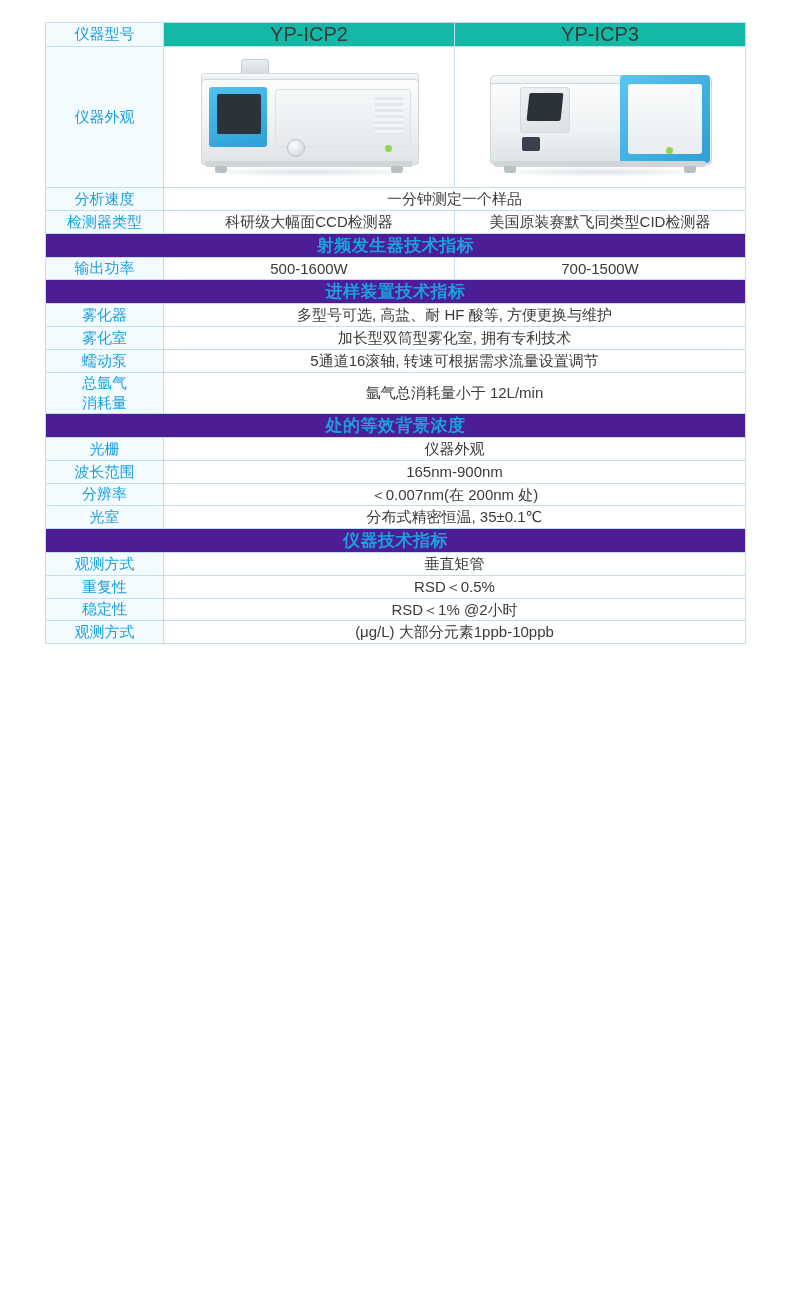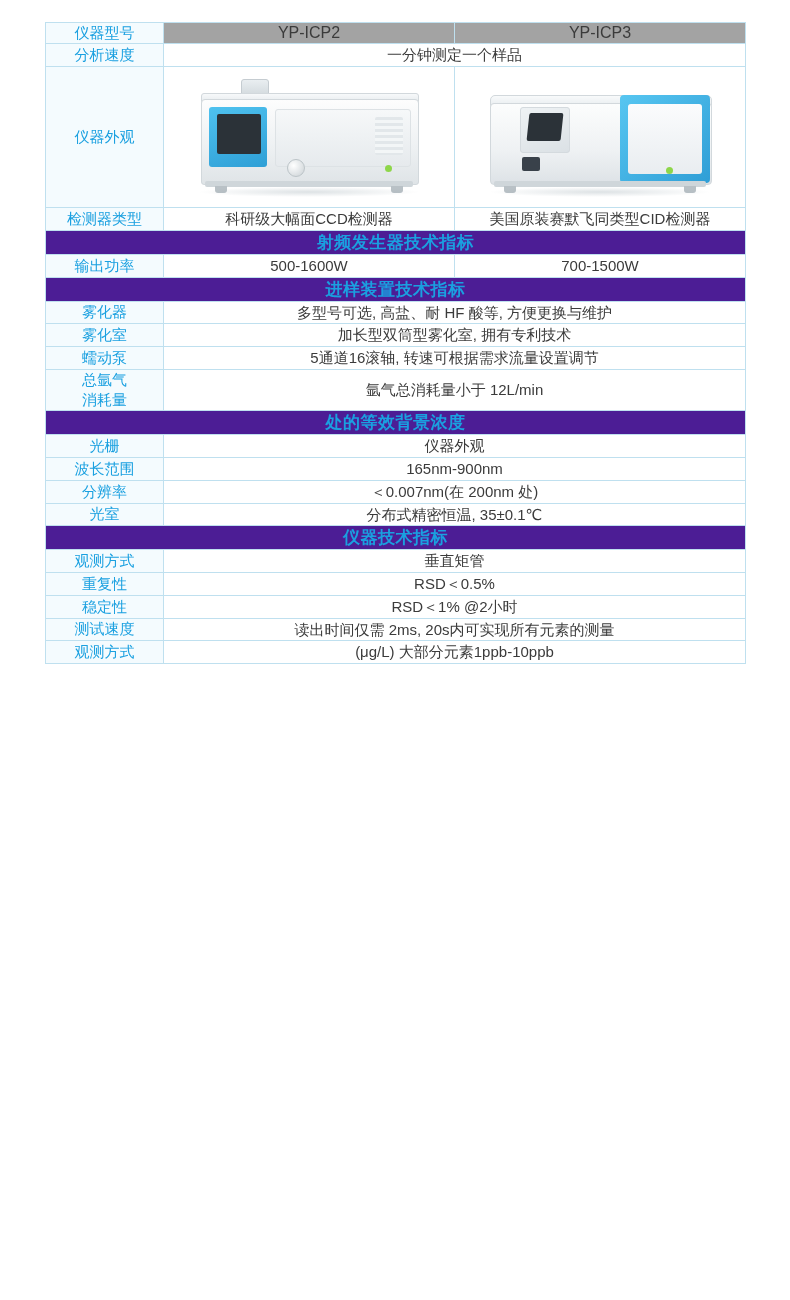--- a/index.html
+++ b/index.html
@@ -45,22 +45,22 @@
     padding: 10px 4px;
   }
   .val-cell {
     color: #3b3b3b;
     font-size: 15px;
     padding: 12px 8px;
     line-height: 1.45;
   }
   .head-cell {
     color: #3b3b3b;
-    font-size: 16px;
-    background: #a3a3a3;
+    font-size: 20px;
+    background: #14b8a6;
     padding: 14px 8px;
   }
   .section-cell {
     color: #1aa0e0;
     background: #4c1d95;
     font-size: 17px;
     font-weight: bold;
     padding: 13px 8px;
     letter-spacing: 0.5px;
   }
@@ -298,25 +298,20 @@
       <col class="col-label">
       <col class="col-a">
       <col class="col-b">
     </colgroup>
     <tbody>
 
       <tr>
         <td class="label-cell">仪器型号</td>
         <td class="head-cell">YP-ICP2</td>
         <td class="head-cell">YP-ICP3</td>
-      </tr>
-
-      <tr>
-        <td class="label-cell">分析速度</td>
-        <td class="val-cell" colspan="2">一分钟测定一个样品</td>
       </tr>
 
       <tr>
         <td class="label-cell">仪器外观</td>
         <td class="img-cell">
           <div class="instr icp2">
             <div class="chimney"></div>
             <div class="top"></div>
             <div class="body"></div>
             <div class="panel"></div>
@@ -343,20 +338,25 @@
             <div class="led"></div>
             <div class="base"></div>
             <div class="foot l"></div>
             <div class="foot r"></div>
             <div class="shadow"></div>
           </div>
         </td>
       </tr>
 
       <tr>
+        <td class="label-cell">分析速度</td>
+        <td class="val-cell" colspan="2">一分钟测定一个样品</td>
+      </tr>
+
+      <tr>
         <td class="label-cell">检测器类型</td>
         <td class="val-cell">科研级大幅面CCD检测器</td>
         <td class="val-cell">美国原装赛默飞同类型CID检测器</td>
       </tr>
 
       <tr>
         <td class="section-cell" colspan="3">射频发生器技术指标</td>
       </tr>
 
       <tr>
@@ -429,24 +429,20 @@
       <tr>
         <td class="label-cell">重复性</td>
         <td class="val-cell" colspan="2">RSD＜0.5%</td>
       </tr>
 
       <tr>
         <td class="label-cell">稳定性</td>
         <td class="val-cell" colspan="2">RSD＜1% @2小时</td>
       </tr>
 
-      <tr>
-        <td class="label-cell">测试速度</td>
-        <td class="val-cell" colspan="2">读出时间仅需 2ms, 20s内可实现所有元素的测量</td>
-      </tr>
 
       <tr>
         <td class="label-cell">观测方式</td>
         <td class="val-cell" colspan="2">(μg/L) 大部分元素1ppb-10ppb</td>
       </tr>
 
     </tbody>
   </table>
 </div>
 

